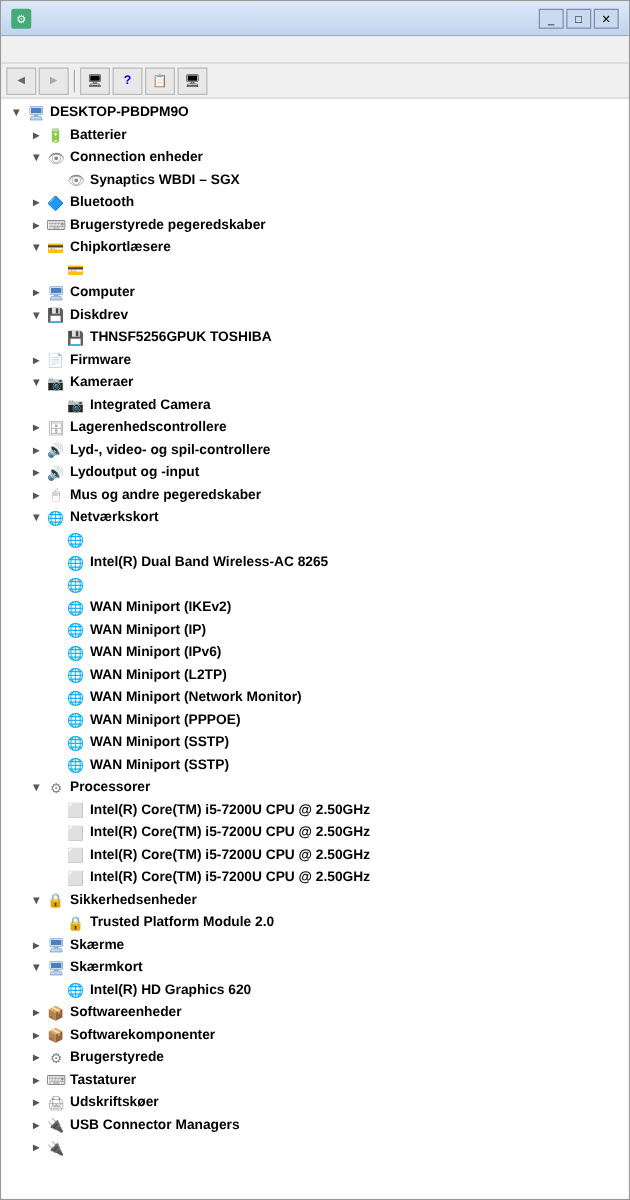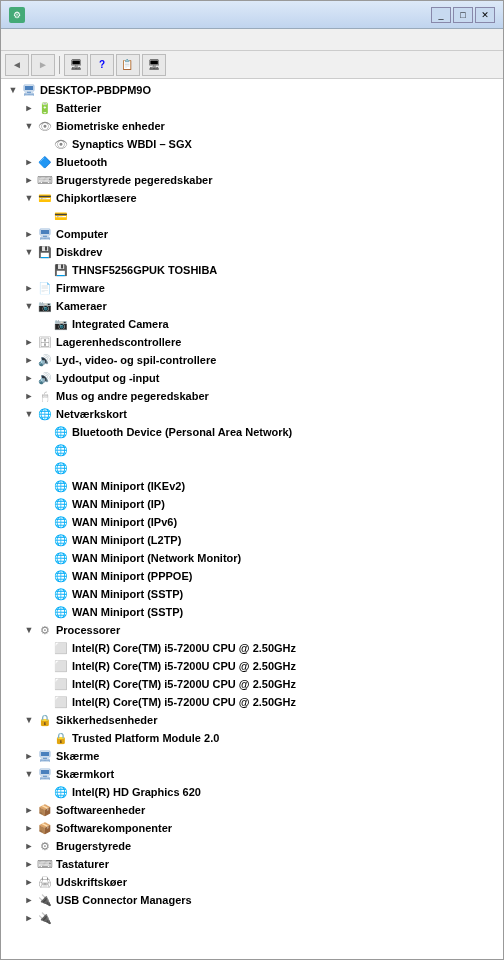--- a/index.html
+++ b/index.html
@@ -179,21 +179,21 @@
         <span class="item-label">DESKTOP-PBDPM9O</span>
       </div>
       <div class="tree-item" style="padding-left: 20px;">
         <span class="expander" style="font-size: 9px; color: rgb(85, 85, 85);">►</span>
         <span class="icon icon-battery">🔋</span>
         <span class="item-label">Batterier</span>
       </div>
       <div class="tree-item" style="padding-left: 20px;">
         <span class="expander" style="font-size: 9px; color: rgb(85, 85, 85);">▼</span>
         <span class="icon icon-biometric">👁</span>
-        <span class="item-label">Biometriske enheder</span>
+        <span class="item-label">Connection enheder</span>
       </div>
       <div class="tree-item" style="padding-left: 36px;">
         <span class="expander" style="font-size: 9px; color: rgb(85, 85, 85);"></span>
         <span class="icon icon-biometric">👁</span>
         <span class="item-label">Synaptics WBDI – SGX</span>
       </div>
       <div class="tree-item" style="padding-left: 20px;">
         <span class="expander" style="font-size: 9px; color: rgb(85, 85, 85);">►</span>
         <span class="icon icon-bluetooth">🔷</span>
         <span class="item-label">Bluetooth</span>
@@ -263,25 +263,25 @@
         <span class="item-label">Mus og andre pegeredskaber</span>
       </div>
       <div class="tree-item" style="padding-left: 20px;">
         <span class="expander" style="font-size: 9px; color: rgb(85, 85, 85);">▼</span>
         <span class="icon icon-network">🌐</span>
         <span class="item-label">Netværkskort</span>
       </div>
       <div class="tree-item" style="padding-left: 36px;">
         <span class="expander" style="font-size: 9px; color: rgb(85, 85, 85);"></span>
         <span class="icon icon-network">🌐</span>
-        <span class="item-label">Bluetooth Device (Personal Area Network)</span>
-      </div>
-      <div class="tree-item" style="padding-left: 36px;">
-        <span class="expander" style="font-size: 9px; color: rgb(85, 85, 85);"></span>
-        <span class="icon icon-network">🌐</span>
+      </div>
+      <div class="tree-item" style="padding-left: 36px;">
+        <span class="expander" style="font-size: 9px; color: rgb(85, 85, 85);"></span>
+        <span class="icon icon-network">🌐</span>
+        <span class="item-label">Intel(R) Dual Band Wireless-AC 8265</span>
       </div>
       <div class="tree-item" style="padding-left: 36px;">
         <span class="expander" style="font-size: 9px; color: rgb(85, 85, 85);"></span>
         <span class="icon icon-network">🌐</span>
       </div>
       <div class="tree-item" style="padding-left: 36px;">
         <span class="expander" style="font-size: 9px; color: rgb(85, 85, 85);"></span>
         <span class="icon icon-network">🌐</span>
         <span class="item-label">WAN Miniport (IKEv2)</span>
       </div>

